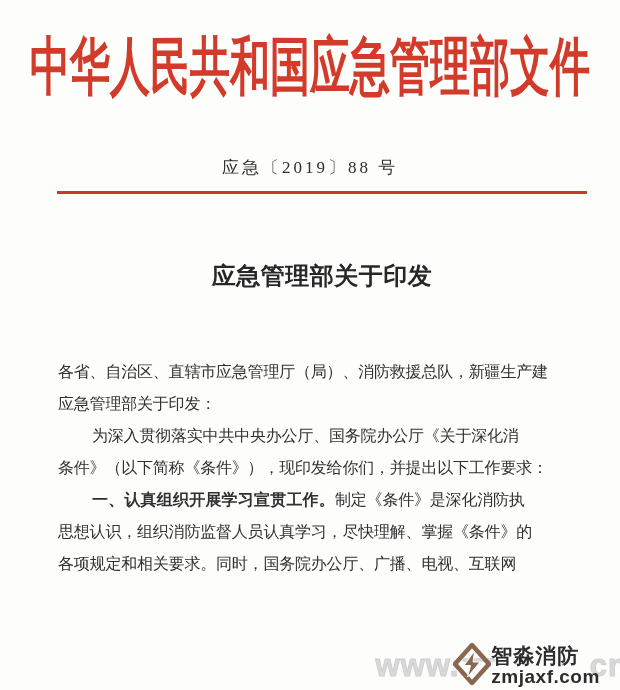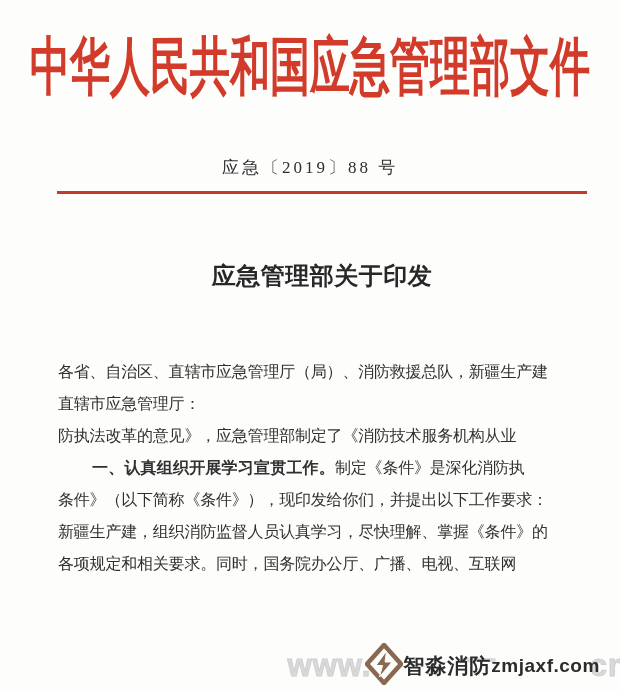--- a/index.html
+++ b/index.html
@@ -85,21 +85,21 @@
     font-family:"Liberation Sans", sans-serif;
     font-weight:bold;
     font-size:31px;
     color:#d9d9d9;
     letter-spacing:1px;
     -webkit-text-stroke:1px #cfcfcf;
   }
   .wm-url.suffix { margin-left:-10px; }
   .wm-logo { margin:0 -2px 0 -6px; position:relative; z-index:2; }
   .wm-brand {
-    display:flex; flex-direction:row; align-items:flex-start;
+    display:flex; flex-direction:column; align-items:flex-start;
     position:relative; z-index:2; margin-left:2px;
   }
   .wm-brand-name {
     font-family:"Liberation Sans", sans-serif;
     font-weight:bold;
     font-size:21px;
     color:#2c2c2c;
     letter-spacing:1px;
   }
   .wm-brand-domain {
@@ -121,25 +121,25 @@
   <div class="doc-number">应急〔2019〕88 号</div>
 
   <div class="red-rule"></div>
 
   <div class="title-block">
     <div>应急管理部关于印发</div>
   </div>
 
   <div class="body-block">
       <div class="line">各省、自治区、直辖市应急管理厅（局）、消防救援总队，新疆生产建</div>
-      <div class="line">直辖市应急管理厅：</div>
-      <div class="line">防执法改革的意见》，应急管理部制定了《消防技术服务机构从业</div>
+      <div class="line">应急管理部关于印发：</div>
+      <div class="line indent">为深入贯彻落实中共中央办公厅、国务院办公厅《关于深化消</div>
+      <div class="line">条件》（以下简称《条件》），现印发给你们，并提出以下工作要求：</div>
       <div class="line indent"><span class="lead-bold">一、认真组织开展学习宣贯工作。</span>制定《条件》是深化消防执</div>
-      <div class="line">条件》（以下简称《条件》），现印发给你们，并提出以下工作要求：</div>
-      <div class="line">新疆生产建，组织消防监督人员认真学习，尽快理解、掌握《条件》的</div>
+      <div class="line">思想认识，组织消防监督人员认真学习，尽快理解、掌握《条件》的</div>
       <div class="line">各项规定和相关要求。同时，国务院办公厅、广播、电视、互联网</div>
     </div>
 
   <div class="scan-dash"></div>
 
   <div class="watermark">
     <span class="wm-url prefix">www.</span>
     <span class="wm-logo">
       <svg width="38" height="42" viewBox="0 0 38 42">
         <path d="M19 2 L36 21 L19 40 L2 21 Z" fill="none" stroke="#8a6850" stroke-width="4.5"></path>

